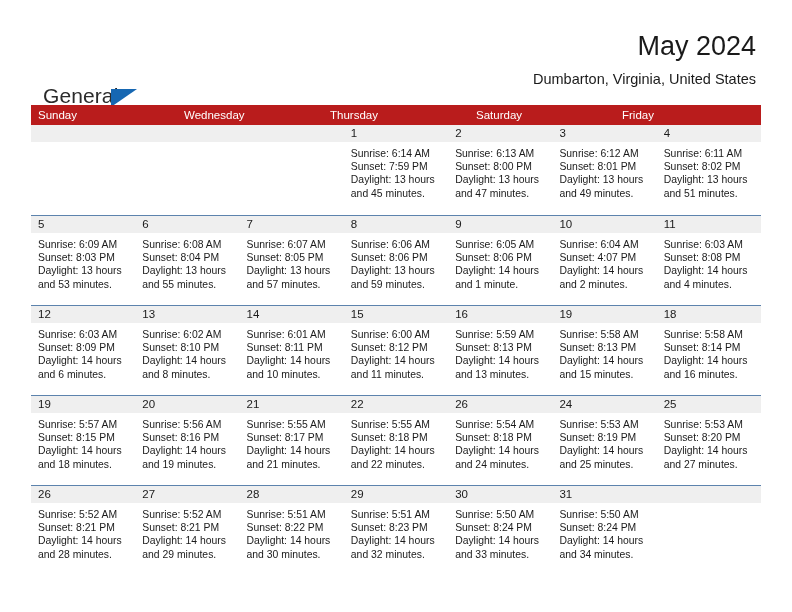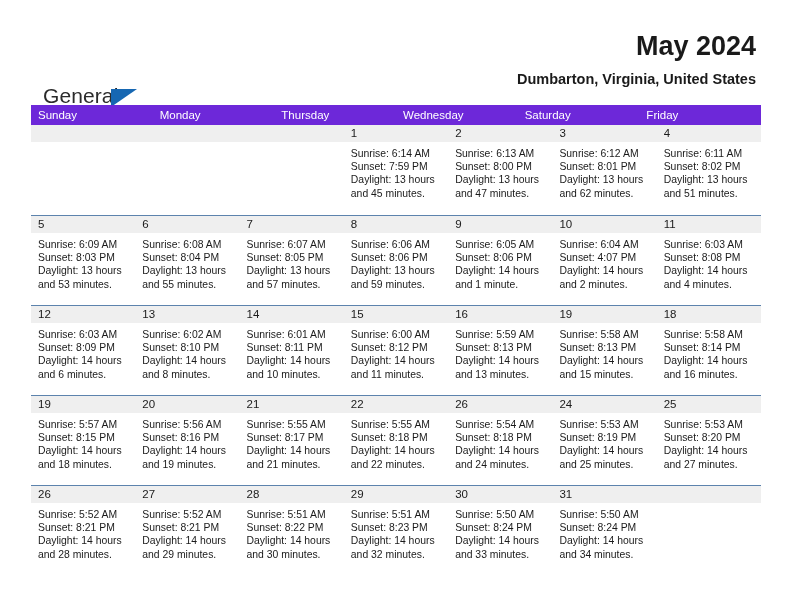--- a/index.html
+++ b/index.html
@@ -65,21 +65,20 @@
     letter-spacing: 0.1px;
     color: #b91c1c;
     font-family: "Liberation Sans", sans-serif;
   }
 
   .title-block {
     position: absolute;
     right: 36px;
     top: 30px;
     text-align: right;
-    font-weight: bold;
   }
   .cal-title {
     font-size: 27px;
     color: #1a1a1a;
     line-height: 32px;
     white-space: nowrap;
   }
   .cal-subtitle {
     font-size: 14.5px;
     color: #1a1a1a;
@@ -93,21 +92,21 @@
     position: absolute;
     left: 31px;
     top: 105px;
     width: 730px;
   }
 
   .dow-row {
     display: flex;
     width: 730px;
     height: 20px;
-    background: #6d28d9;
+    background: #b91c1c;
   }
   .dow-cell {
     flex: 1 1 0;
     color: #ffffff;
     font-size: 11.5px;
     line-height: 20px;
     padding-left: 7px;
     box-sizing: border-box;
     white-space: nowrap;
   }
@@ -173,23 +172,22 @@
       <div class="cal-title">May 2024</div>
       <div class="cal-subtitle">Dumbarton, Virginia, United States</div>
     </div>
 
   </div>
 
   <div class="calendar">
 
     <div class="dow-row">
       <div class="dow-cell">Sunday</div>
-      <div class="dow-cell">Monday</div>
+      <div class="dow-cell">Wednesday</div>
       <div class="dow-cell">Thursday</div>
-      <div class="dow-cell">Wednesday</div>
       <div class="dow-cell">Saturday</div>
       <div class="dow-cell">Friday</div>
     </div>
 
     <div id="weeks-container">
         <div class="week-row">
           <div class="day-cell empty">
             <div class="day-num-band">
               <span class="day-num"></span>
             </div>
@@ -227,21 +225,21 @@
             </div>
           </div>
           <div class="day-cell">
             <div class="day-num-band">
               <span class="day-num">3</span>
             </div>
             <div class="day-info">
               <div class="info-line">Sunrise: 6:12 AM</div>
               <div class="info-line">Sunset: 8:01 PM</div>
               <div class="info-line">Daylight: 13 hours</div>
-              <div class="info-line">and 62 minutes.</div>
+              <div class="info-line">and 49 minutes.</div>
             </div>
           </div>
           <div class="day-cell">
             <div class="day-num-band">
               <span class="day-num">4</span>
             </div>
             <div class="day-info">
               <div class="info-line">Sunrise: 6:11 AM</div>
               <div class="info-line">Sunset: 8:02 PM</div>
               <div class="info-line">Daylight: 13 hours</div>

